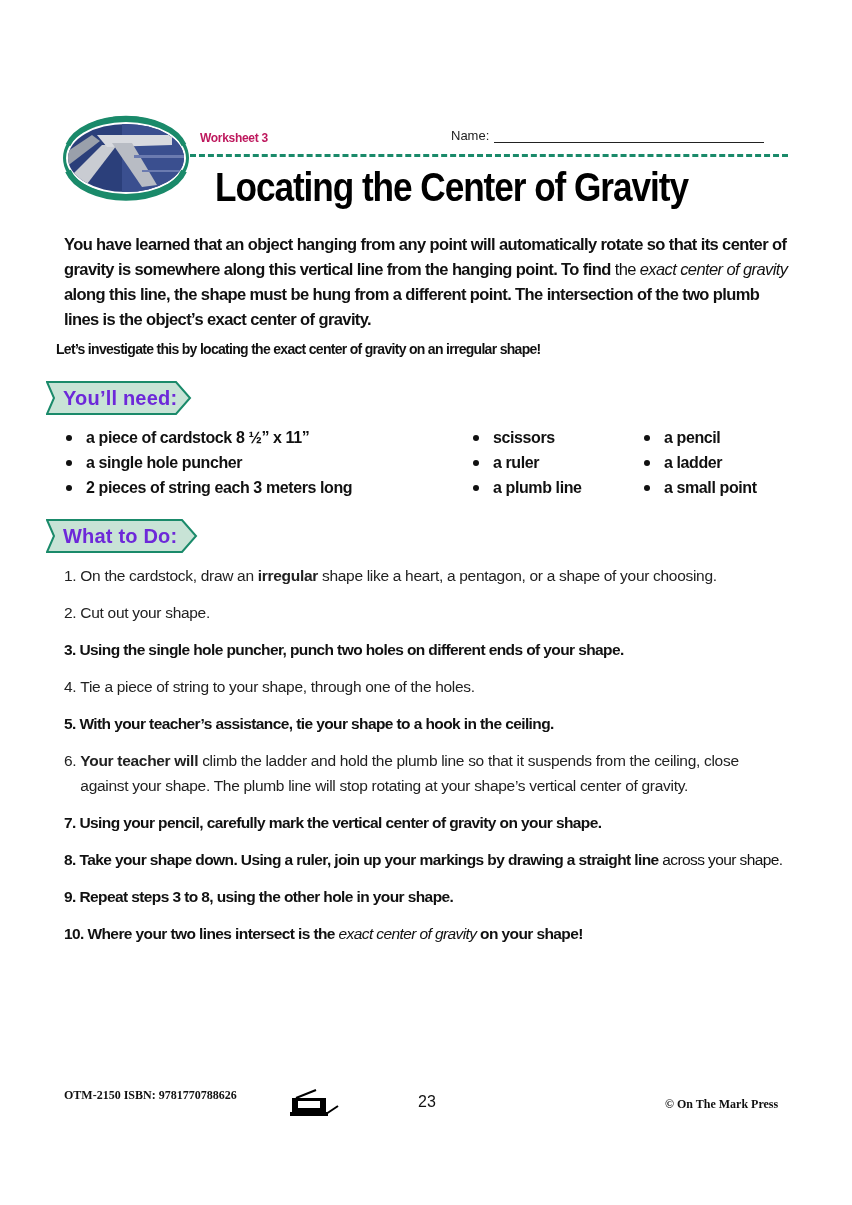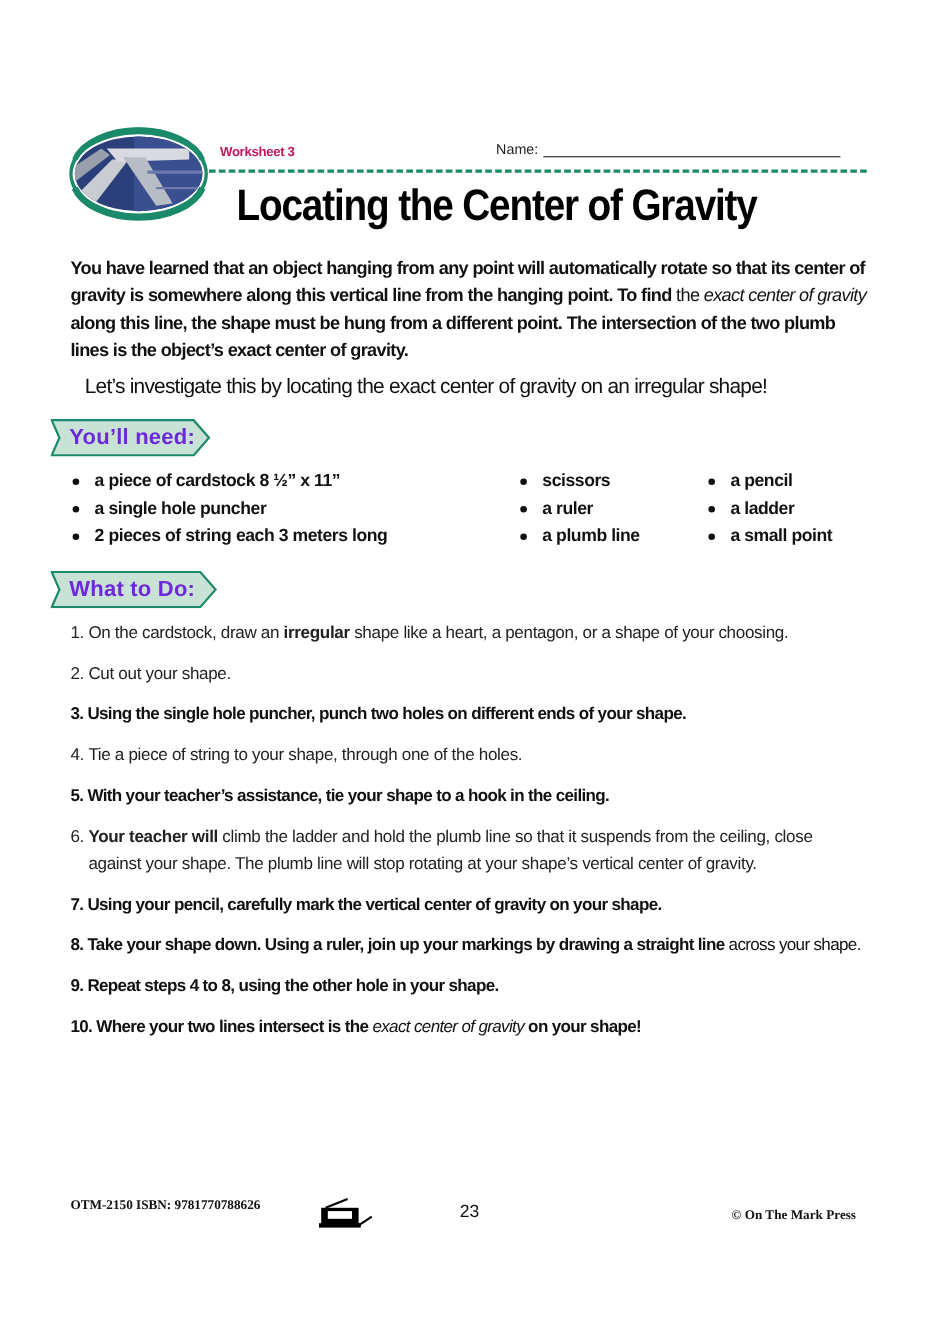--- a/index.html
+++ b/index.html
@@ -15,21 +15,21 @@
   .dashline { position: absolute; left: 190px; top: 154px; width: 598px; height: 0;
               border-top: 3px dashed #1a8a6a; }
 
   .title { position: absolute; left: 215px; top: 165px; font-size: 40px; font-weight: bold; color: #000;
            font-family: "Liberation Sans", sans-serif; letter-spacing: -1.2px; transform: scaleX(0.88); transform-origin: left; white-space: nowrap; }
 
   .intro { position: absolute; left: 64px; top: 232px; width: 730px; font-size: 16.5px; line-height: 25px;
            font-weight: bold; letter-spacing: -0.6px; color: #111; }
   .intro .light { font-weight: normal; }
   .intro em { font-style: italic; font-weight: normal; }
-  .intro2 { position: absolute; left: 77px; top: 341px; width: 730px; font-size: 19px; font-weight: normal; letter-spacing: -0.7px; }
+  .intro2 { position: absolute; left: 56px; top: 341px; width: 730px; font-size: 14px; font-weight: bold; letter-spacing: -0.7px; }
 
   .tag { position: absolute; height: 34px; display: flex; align-items: center; }
   .tag svg { position: absolute; left: 0; top: 0; }
   .tag span { position: relative; font-weight: bold; font-size: 20px; color: #6d28d9; padding-left: 17px; letter-spacing: 0.2px; }
 
   .needs { position: absolute; top: 425px; font-size: 16px; font-weight: bold; letter-spacing: -0.4px; line-height: 25px; }
   .needs ul { list-style: none; padding: 0; margin: 0; }
   .needs li { display: flex; align-items: center; }
   .needs .dot { width: 6px; height: 6px; border-radius: 50%; background: #111; margin-right: 14px; }
 
@@ -182,21 +182,21 @@
   <div class="step bold">
     <span class="num">7. </span>
       <span class="txt">Using your pencil, carefully mark the vertical center of gravity on your shape.</span>
   </div>
   <div class="step bold">
     <span class="num">8. </span>
     <span class="txt"><span>Take your shape down. Using a ruler, join up your markings by drawing a straight line</span><span class="normal"> across your shape.</span></span>
   </div>
   <div class="step bold">
     <span class="num">9. </span>
-      <span class="txt">Repeat steps 4 to 8, using the other hole in your shape.</span>
+      <span class="txt">Repeat steps 3 to 8, using the other hole in your shape.</span>
   </div>
   <div class="step bold">
     <span class="num">10. </span>
     <span class="txt"><span>Where your two lines intersect is the </span><em>exact center of gravity</em><span> on your shape!</span></span>
   </div>
 </div>
 
 <div class="footer-left">OTM-2150 ISBN: 9781770788626</div>
 <div class="footer-icon">
   <svg width="52" height="30" viewBox="0 0 52 30">

